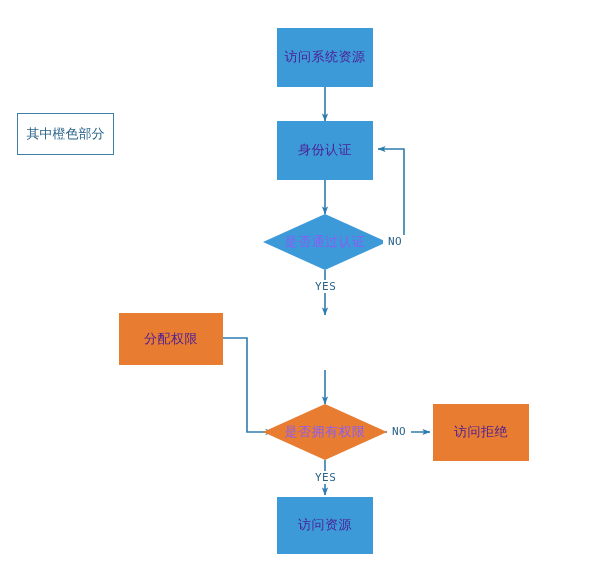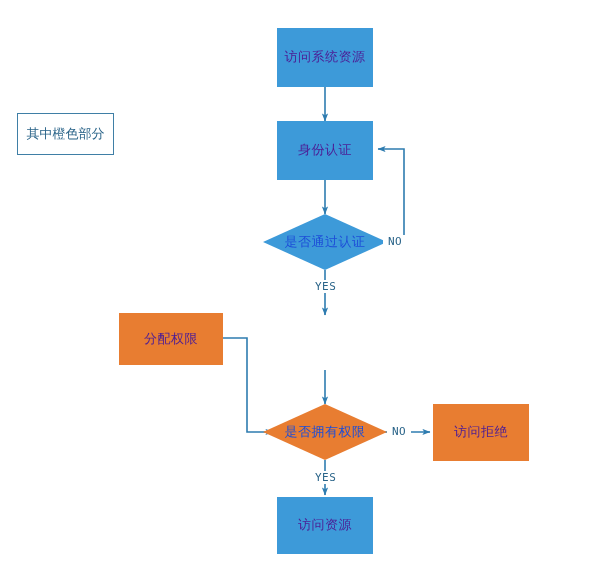--- a/index.html
+++ b/index.html
@@ -56,21 +56,21 @@
   }
   .diamond-label {
     position: absolute;
     left: 0;
     top: 0;
     width: 100%;
     height: 100%;
     display: flex;
     align-items: center;
     justify-content: center;
-    color: #1d4ed8;
+    color: #8b5cf6;
     font-size: 13px;
     letter-spacing: 0.5px;
     white-space: nowrap;
   }
   .legend-box {
     position: absolute;
     box-sizing: border-box;
     border: 1px solid #3f7fa6;
     background: #ffffff;
     color: #2a6489;

